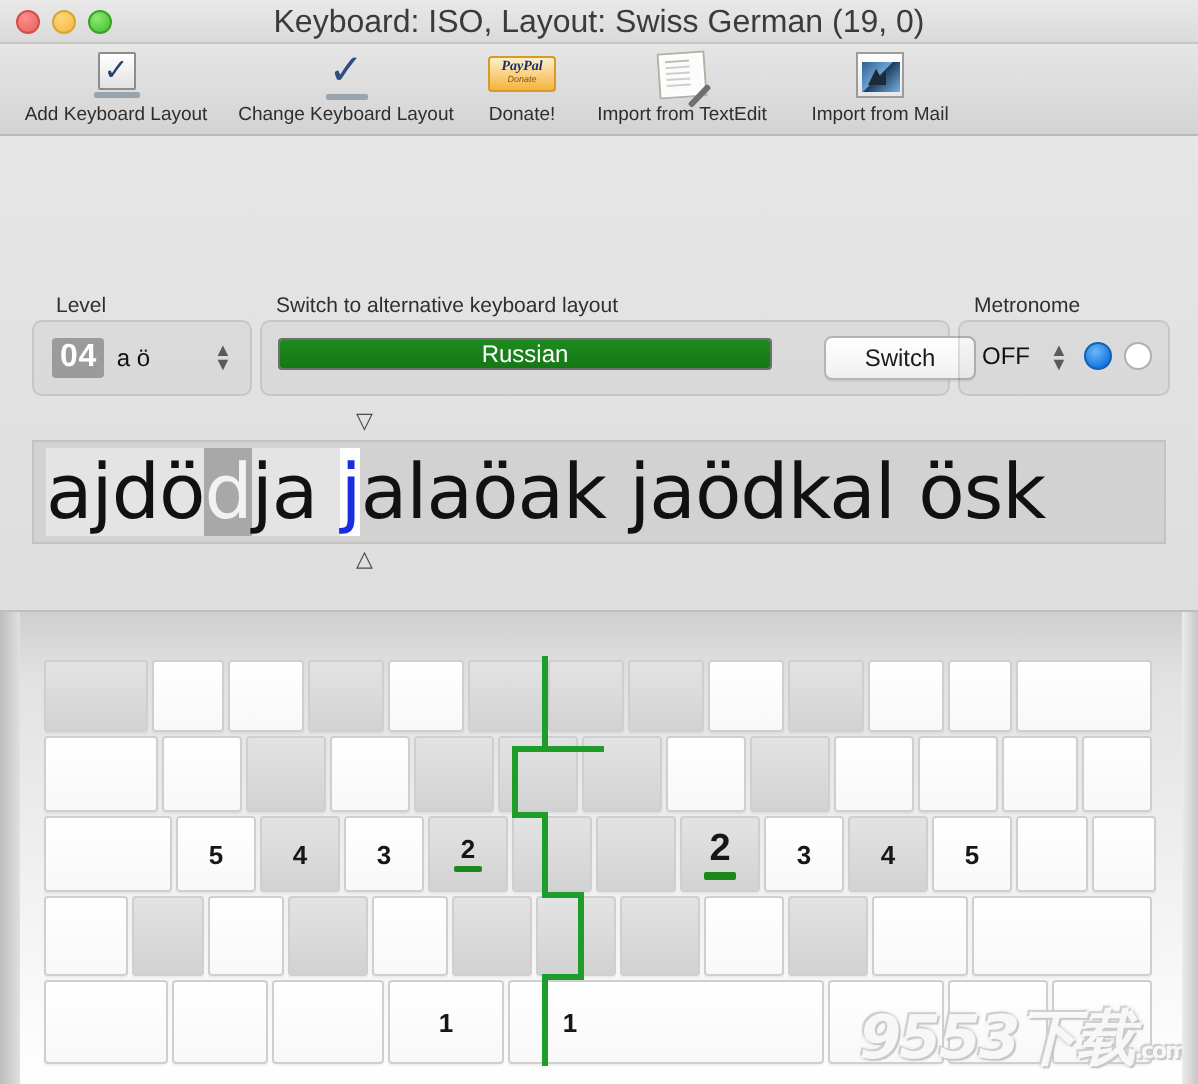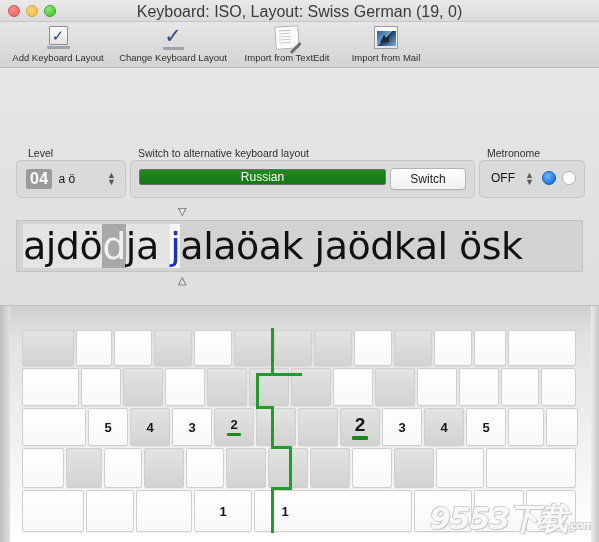--- a/index.html
+++ b/index.html
@@ -143,20 +143,21 @@
 
   .btn {
     position:absolute;
     background: linear-gradient(#ffffff, #f0f0f0);
     border: 1px solid #b4b4b4;
     border-radius: 4px;
     font-size: 12px; color:#1a1a1a;
     display:flex; align-items:center; justify-content:center;
     cursor: default;
     box-shadow: 0 1px 0 rgba(0,0,0,.06);
+    margin-left: 22px;
   }
 
   .radio {
     width:14px; height:14px; border-radius:50%;
     border:1px solid #b0b0b0; background:#fff;
     display:inline-block; vertical-align:middle;
   }
   .radio.on {
     background: radial-gradient(circle at 40% 32%, #6fb6f7, #1277e0 75%);
     border:1px solid #0f62b8;
@@ -271,20 +272,29 @@
     <div class="tbitem" style="width:122px;">
       <div class="tbicon">
         <div style="display:flex;flex-direction:column;align-items:center;">
           <div class="ic-checkplain">✓</div>
           <div class="ic-checkbase" style="width:21px;"></div>
         </div>
       </div>
       <div class="tblabel">Change Keyboard Layout</div>
     </div>
 
+    <div class="tbitem" style="width:54px;">
+      <div class="tbicon">
+        <div class="ic-paypal">
+            <b>PayPal</b>
+            <i>Donate</i>
+          </div>
+      </div>
+      <div class="tblabel">Donate!</div>
+    </div>
 
     <div class="tbitem" style="width:106px;">
       <div class="tbicon">
           <div class="ic-note"></div>
         </div>
       <div class="tblabel">Import from TextEdit</div>
     </div>
 
     <div class="tbitem" style="width:92px;">
       <div class="tbicon">

